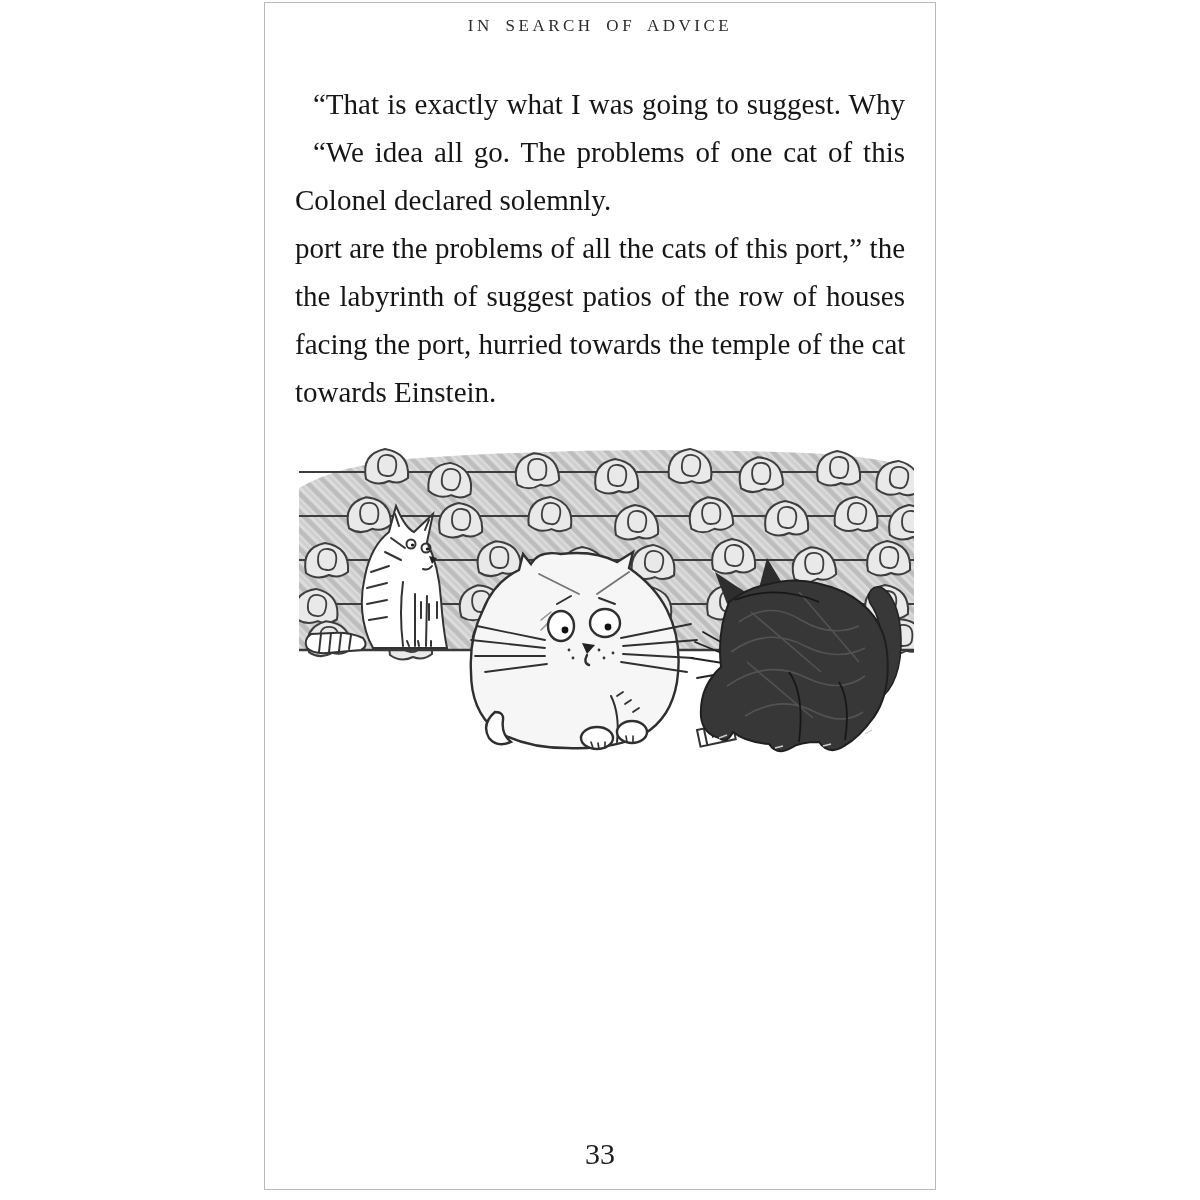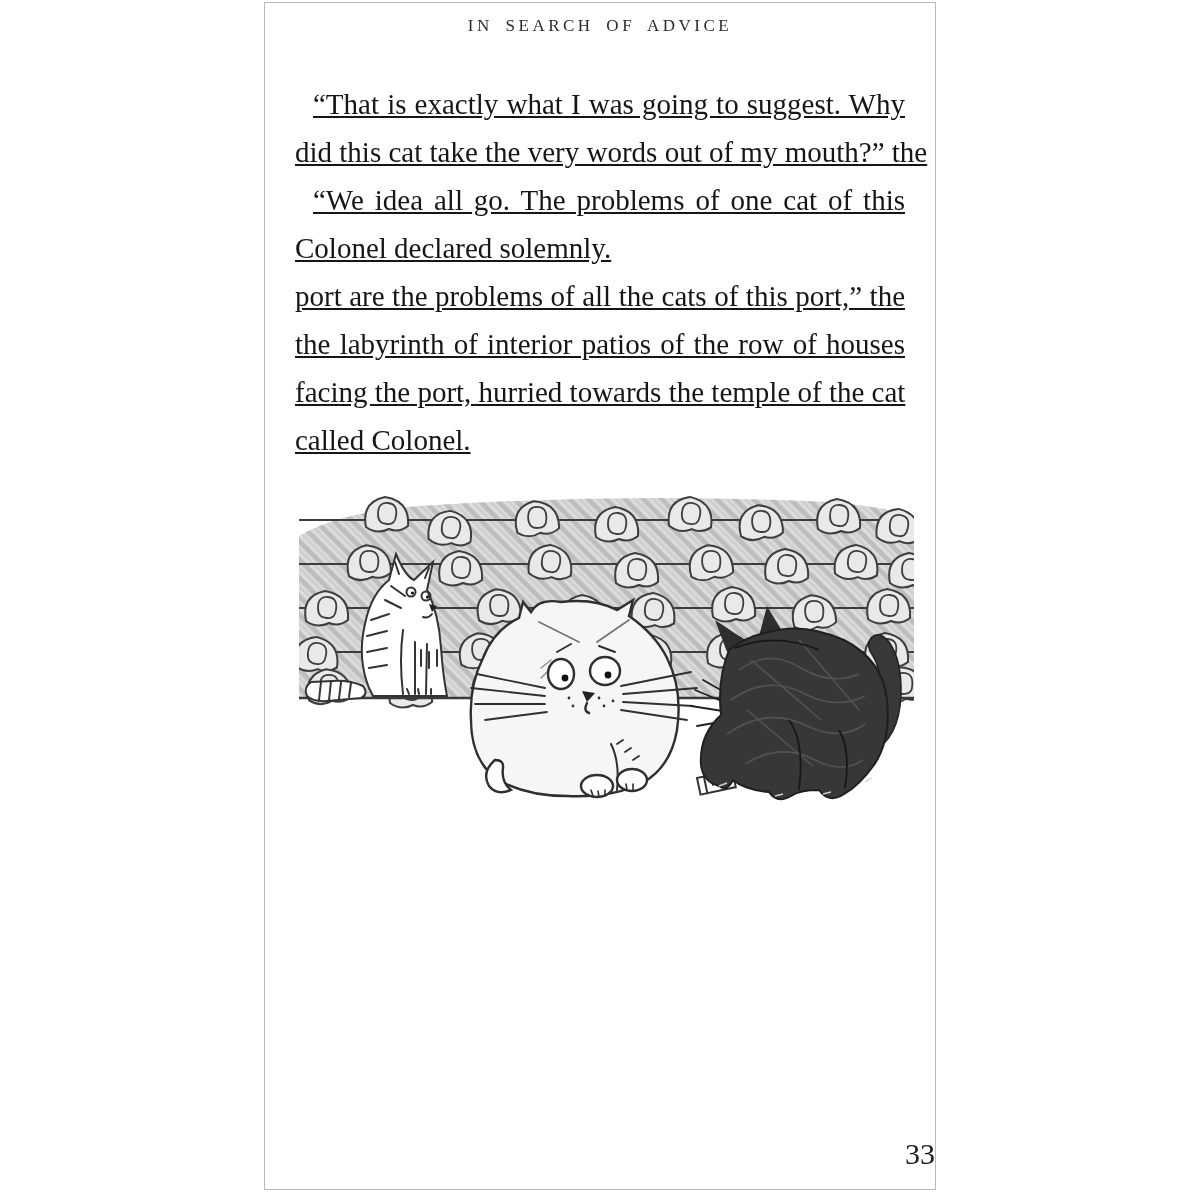--- a/index.html
+++ b/index.html
@@ -38,54 +38,52 @@
     font-size: 29px;
     color: #161616;
   }
   .line {
     line-height: 48px;
     height: 48px;
     text-align: justify;
     text-align-last: justify;
     white-space: nowrap;
     overflow: visible;
-    text-decoration: underline;
   }
   .line.last { text-align-last: left; white-space: normal; }
   .line.first { text-indent: 18px; }
   .illustration-wrap {
     margin: 26px 0 0 34px;
   }
   .page-number {
     position: absolute;
     bottom: 18px;
     left: 0;
     width: 100%;
-    text-align: right;
+    text-align: center;
     font-size: 30px;
     color: #1d1d1d;
   }
 </style>
 </head>
 <body>
 
 <div class="canvas">
   <div class="book-page">
 
     <div class="running-header">IN SEARCH OF ADVICE</div>
 
     <div class="body-text">
         <div class="line first">“That is exactly what I was going to suggest. Why</div>
-        <div class="line">did this cat take the very words out of my mouth?” the</div>
         <div class="line first">“We idea all go. The problems of one cat of this</div>
         <div class="line last">Colonel declared solemnly.</div>
         <div class="line">port are the problems of all the cats of this port,” the</div>
-        <div class="line">the labyrinth of interior patios of the row of houses</div>
+        <div class="line">the labyrinth of suggest patios of the row of houses</div>
         <div class="line">facing the port, hurried towards the temple of the cat</div>
-        <div class="line last">called Colonel.</div>
+        <div class="line last">towards Einstein.</div>
       </div>
 
     <div class="illustration-wrap">
       <svg width="615" height="330" viewBox="0 0 615 330" role="img" xmlns="http://www.w3.org/2000/svg" aria-label="Pencil drawing of three cats in front of shelves stacked with rows of small round cans: a startled striped tabby sitting at left, a large round pale cat in the middle with a small matchbox at its paws, and a scribbled black cat seen from behind with its tail raised at right">
         <defs>
           <pattern id="hatch" width="13" height="13" patternUnits="userSpaceOnUse" patternTransform="rotate(-45)">
             <rect width="13" height="13" fill="#dedede"></rect>
             <line x1="3" y1="0" x2="3" y2="13" stroke="#bdbdbd" stroke-width="5"></line>
             <line x1="10" y1="0" x2="10" y2="13" stroke="#cecece" stroke-width="3"></line>
           </pattern>

